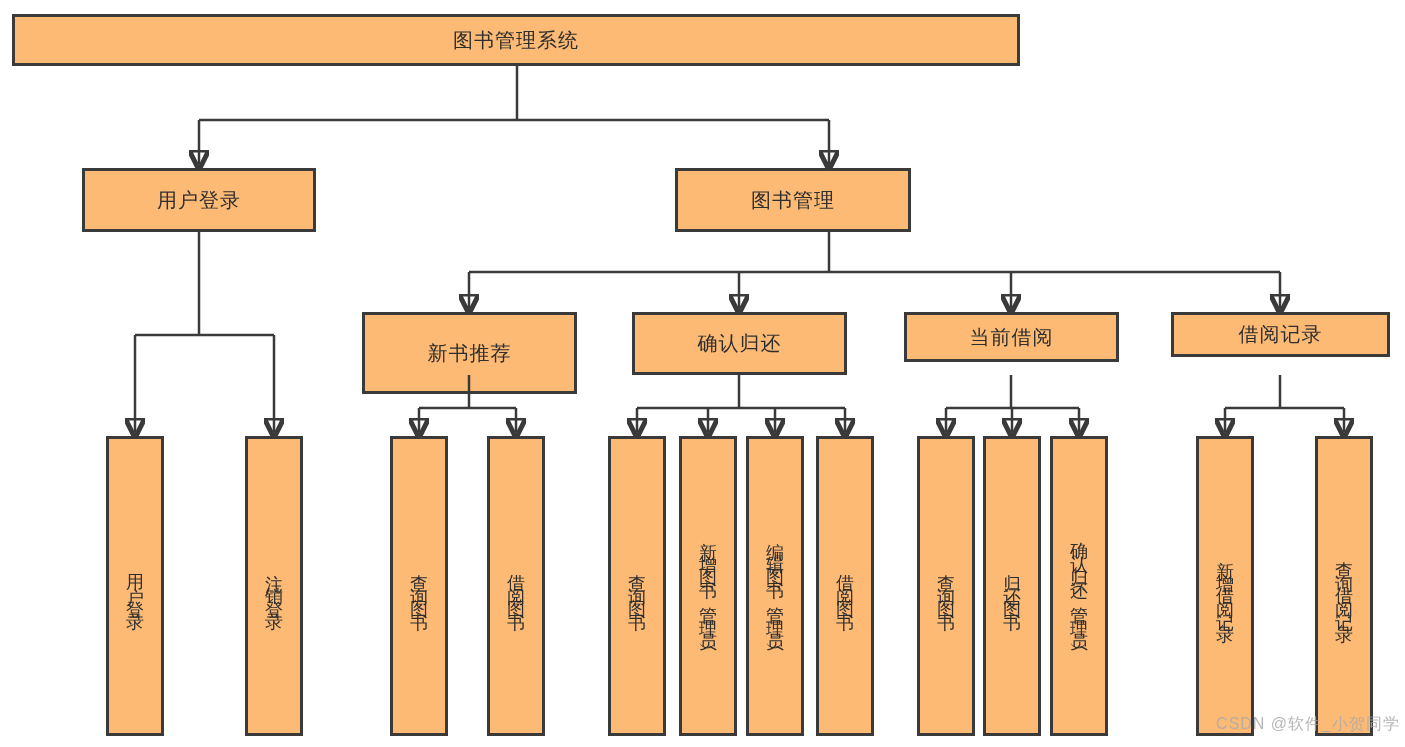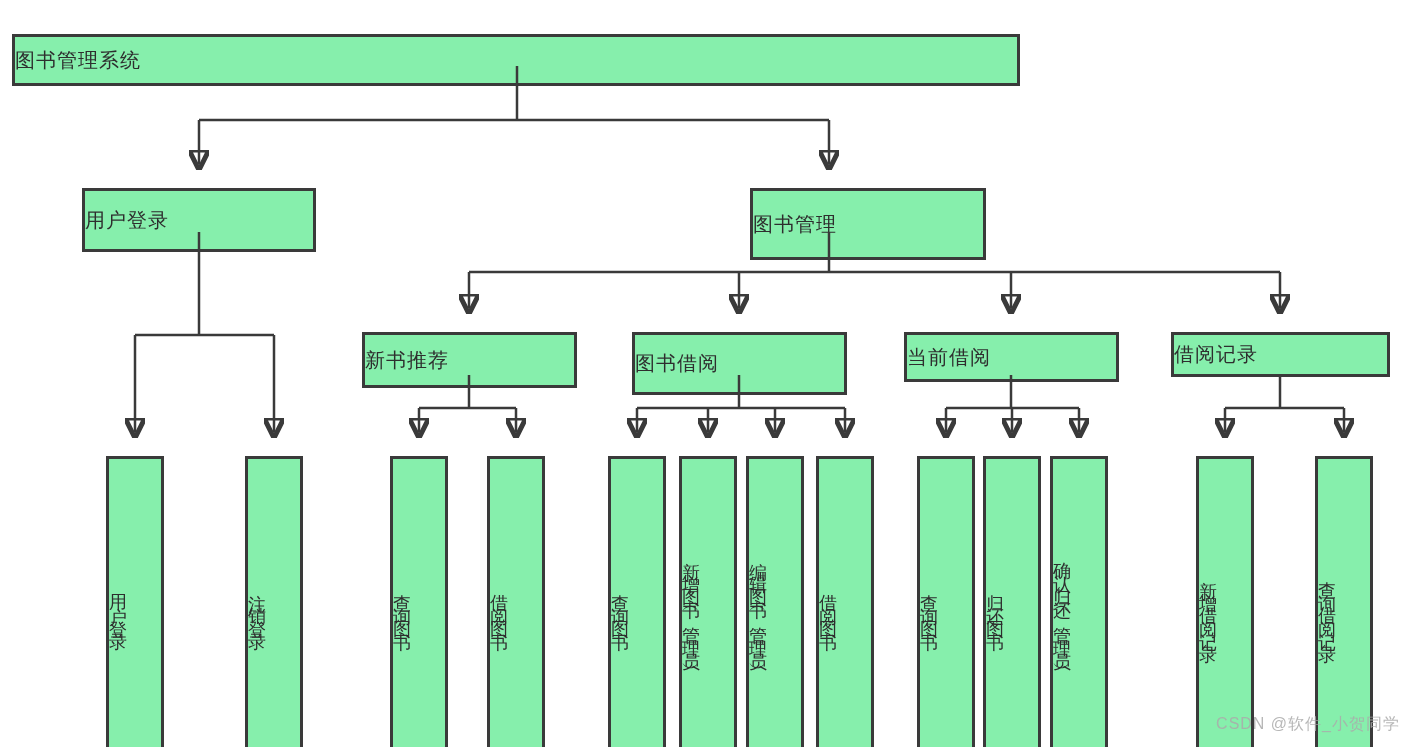--- a/index.html
+++ b/index.html
@@ -6,28 +6,27 @@
   #canvas{
     position:relative;
     width:1405px;height:747px;
     background:#ffffff;
     font-family:"Liberation Sans","DejaVu Sans",sans-serif;
     overflow:hidden;
   }
   .box{
     position:absolute;
     box-sizing:border-box;
-    background:#86efac;
+    background:#fdba74;
     border:3px solid #3a3a3a;
     display:flex;
     align-items:center;
-    justify-content:flex-start;
+    justify-content:center;
     color:#2e2e2e;
     z-index:2;
-    margin-top:20px;
   }
   .hlabel{
     font-size:20px;
     letter-spacing:1px;
     white-space:nowrap;
   }
   .vtext{
     writing-mode:vertical-rl;
     text-orientation:mixed;
     font-size:18px;
@@ -126,29 +125,29 @@
     </g>
   </svg>
 
   <div class="box" style="left:12px;top:14px;width:1008px;height:52px">
     <span class="hlabel">图书管理系统</span>
   </div>
 
   <div class="box" style="left:82px;top:168px;width:234px;height:64px">
     <span class="hlabel">用户登录</span>
   </div>
-  <div class="box" style="left:750px;top:168px;width:236px;height:72px">
+  <div class="box" style="left:675px;top:168px;width:236px;height:64px">
     <span class="hlabel">图书管理</span>
   </div>
 
-  <div class="box" style="left:362px;top:312px;width:215px;height:56px">
+  <div class="box" style="left:362px;top:312px;width:215px;height:82px">
     <span class="hlabel">新书推荐</span>
   </div>
   <div class="box" style="left:632px;top:312px;width:215px;height:63px">
-    <span class="hlabel">图书借阅</span>
+    <span class="hlabel">确认归还</span>
   </div>
   <div class="box" style="left:904px;top:312px;width:215px;height:50px">
     <span class="hlabel">当前借阅</span>
   </div>
   <div class="box" style="left:1171px;top:312px;width:219px;height:45px">
     <span class="hlabel">借阅记录</span>
   </div>
 
   <div class="box" style="left:106px;top:436px;width:58px;height:300px">
     <span class="vtext">用户登录</span>

